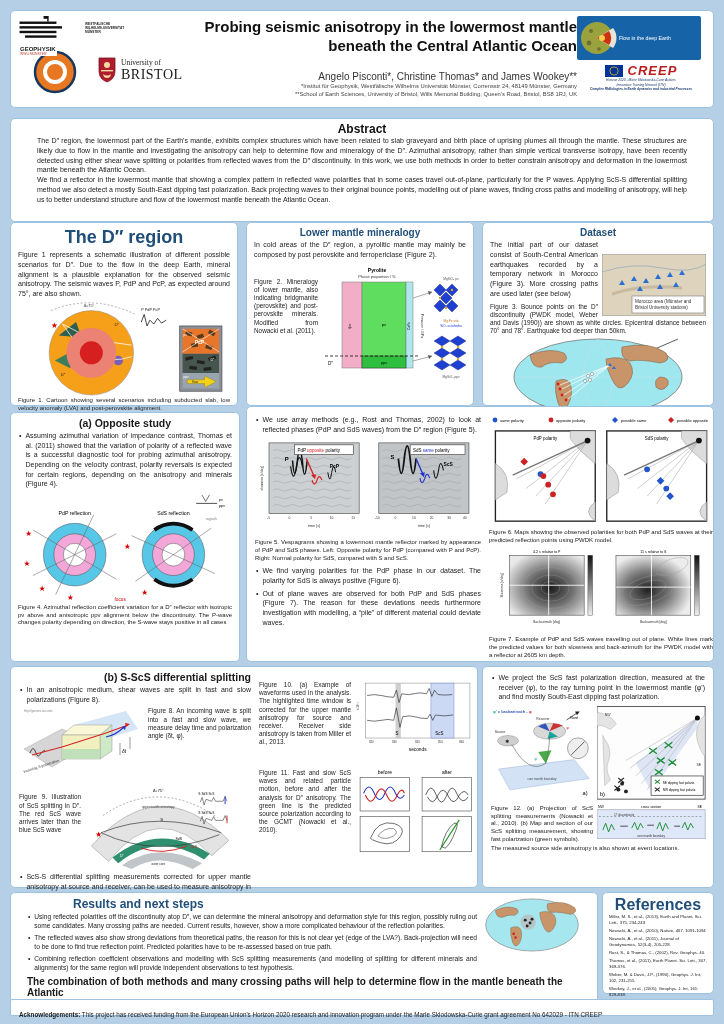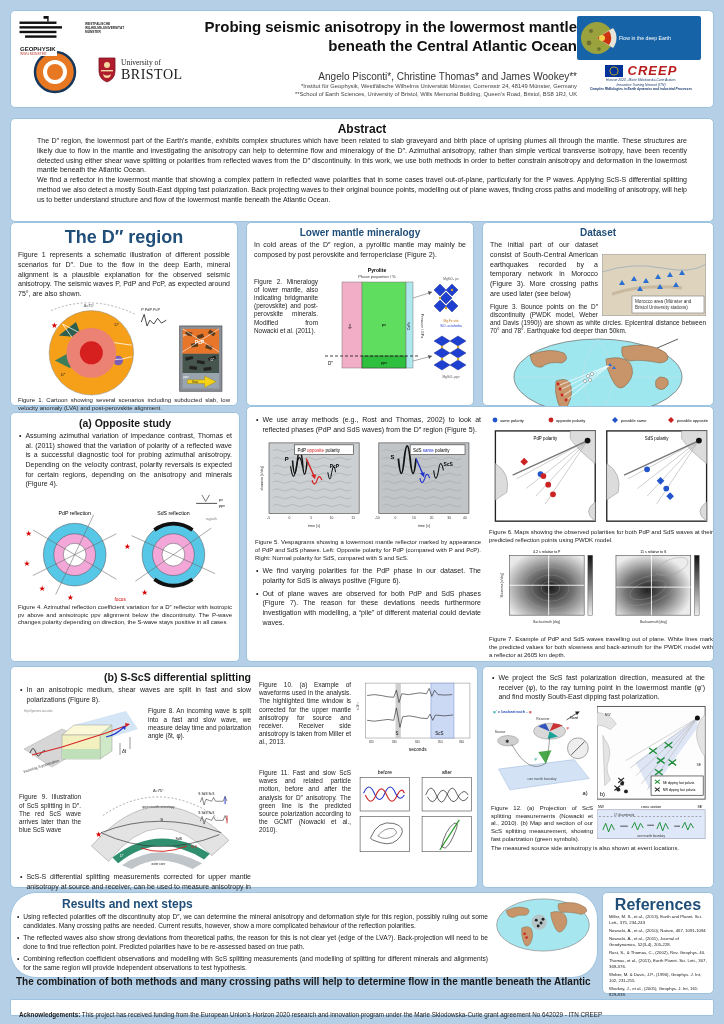--- a/index.html
+++ b/index.html
@@ -741,21 +741,21 @@
               <line x1="52" y1="23" x2="59" y2="23"></line>
               <line x1="80" y1="24" x2="86" y2="24"></line>
             </g>
           <text x="56" y="35" font-size="3" text-anchor="middle" fill="#333">core mantle boundary</text>
         </g>
       </svg>
     </div>
     <div class="cap">The measured source side anisotropy is also shown at event locations.</div>
   </div>
 
-  <div class="box" style="left:10px;top:892px;width:588px;height:86px;padding:4px 5px;border-radius:26px;">
+  <div class="box" style="left:10px;top:892px;width:588px;height:120px;padding:4px 16px;">
     <svg width="98" height="56" viewBox="0 0 100 58" style="float:right;margin:0 0 2px 6px;">
       <ellipse cx="50" cy="29" rx="48" ry="27" fill="#a6e6ee" stroke="#888" stroke-width="0.7"></ellipse>
       <g fill="#c8946a" stroke="#7a5c3d" stroke-width="0.4">
         <path d="M12,14 q12,-6 22,-2 q4,4 -2,7 q-8,-1 -12,2 q-7,1 -8,-7z"></path>
         <path d="M28,32 q7,-3 10,1 q3,7 -1,15 q-4,6 -7,-1 q-3,-8 -2,-15z"></path>
         <path d="M58,16 q10,-3 15,3 q4,7 -1,14 q-5,7 -9,0 q-5,-10 -5,-17z"></path>
         <path d="M66,7 q18,-4 28,4 q4,5 -4,7 q-13,-3 -19,-2 q-7,-1 -5,-9z"></path>
       </g>
       <circle cx="46" cy="26" r="8" fill="#bbb" opacity="0.75"></circle>
       <g fill="#222">

